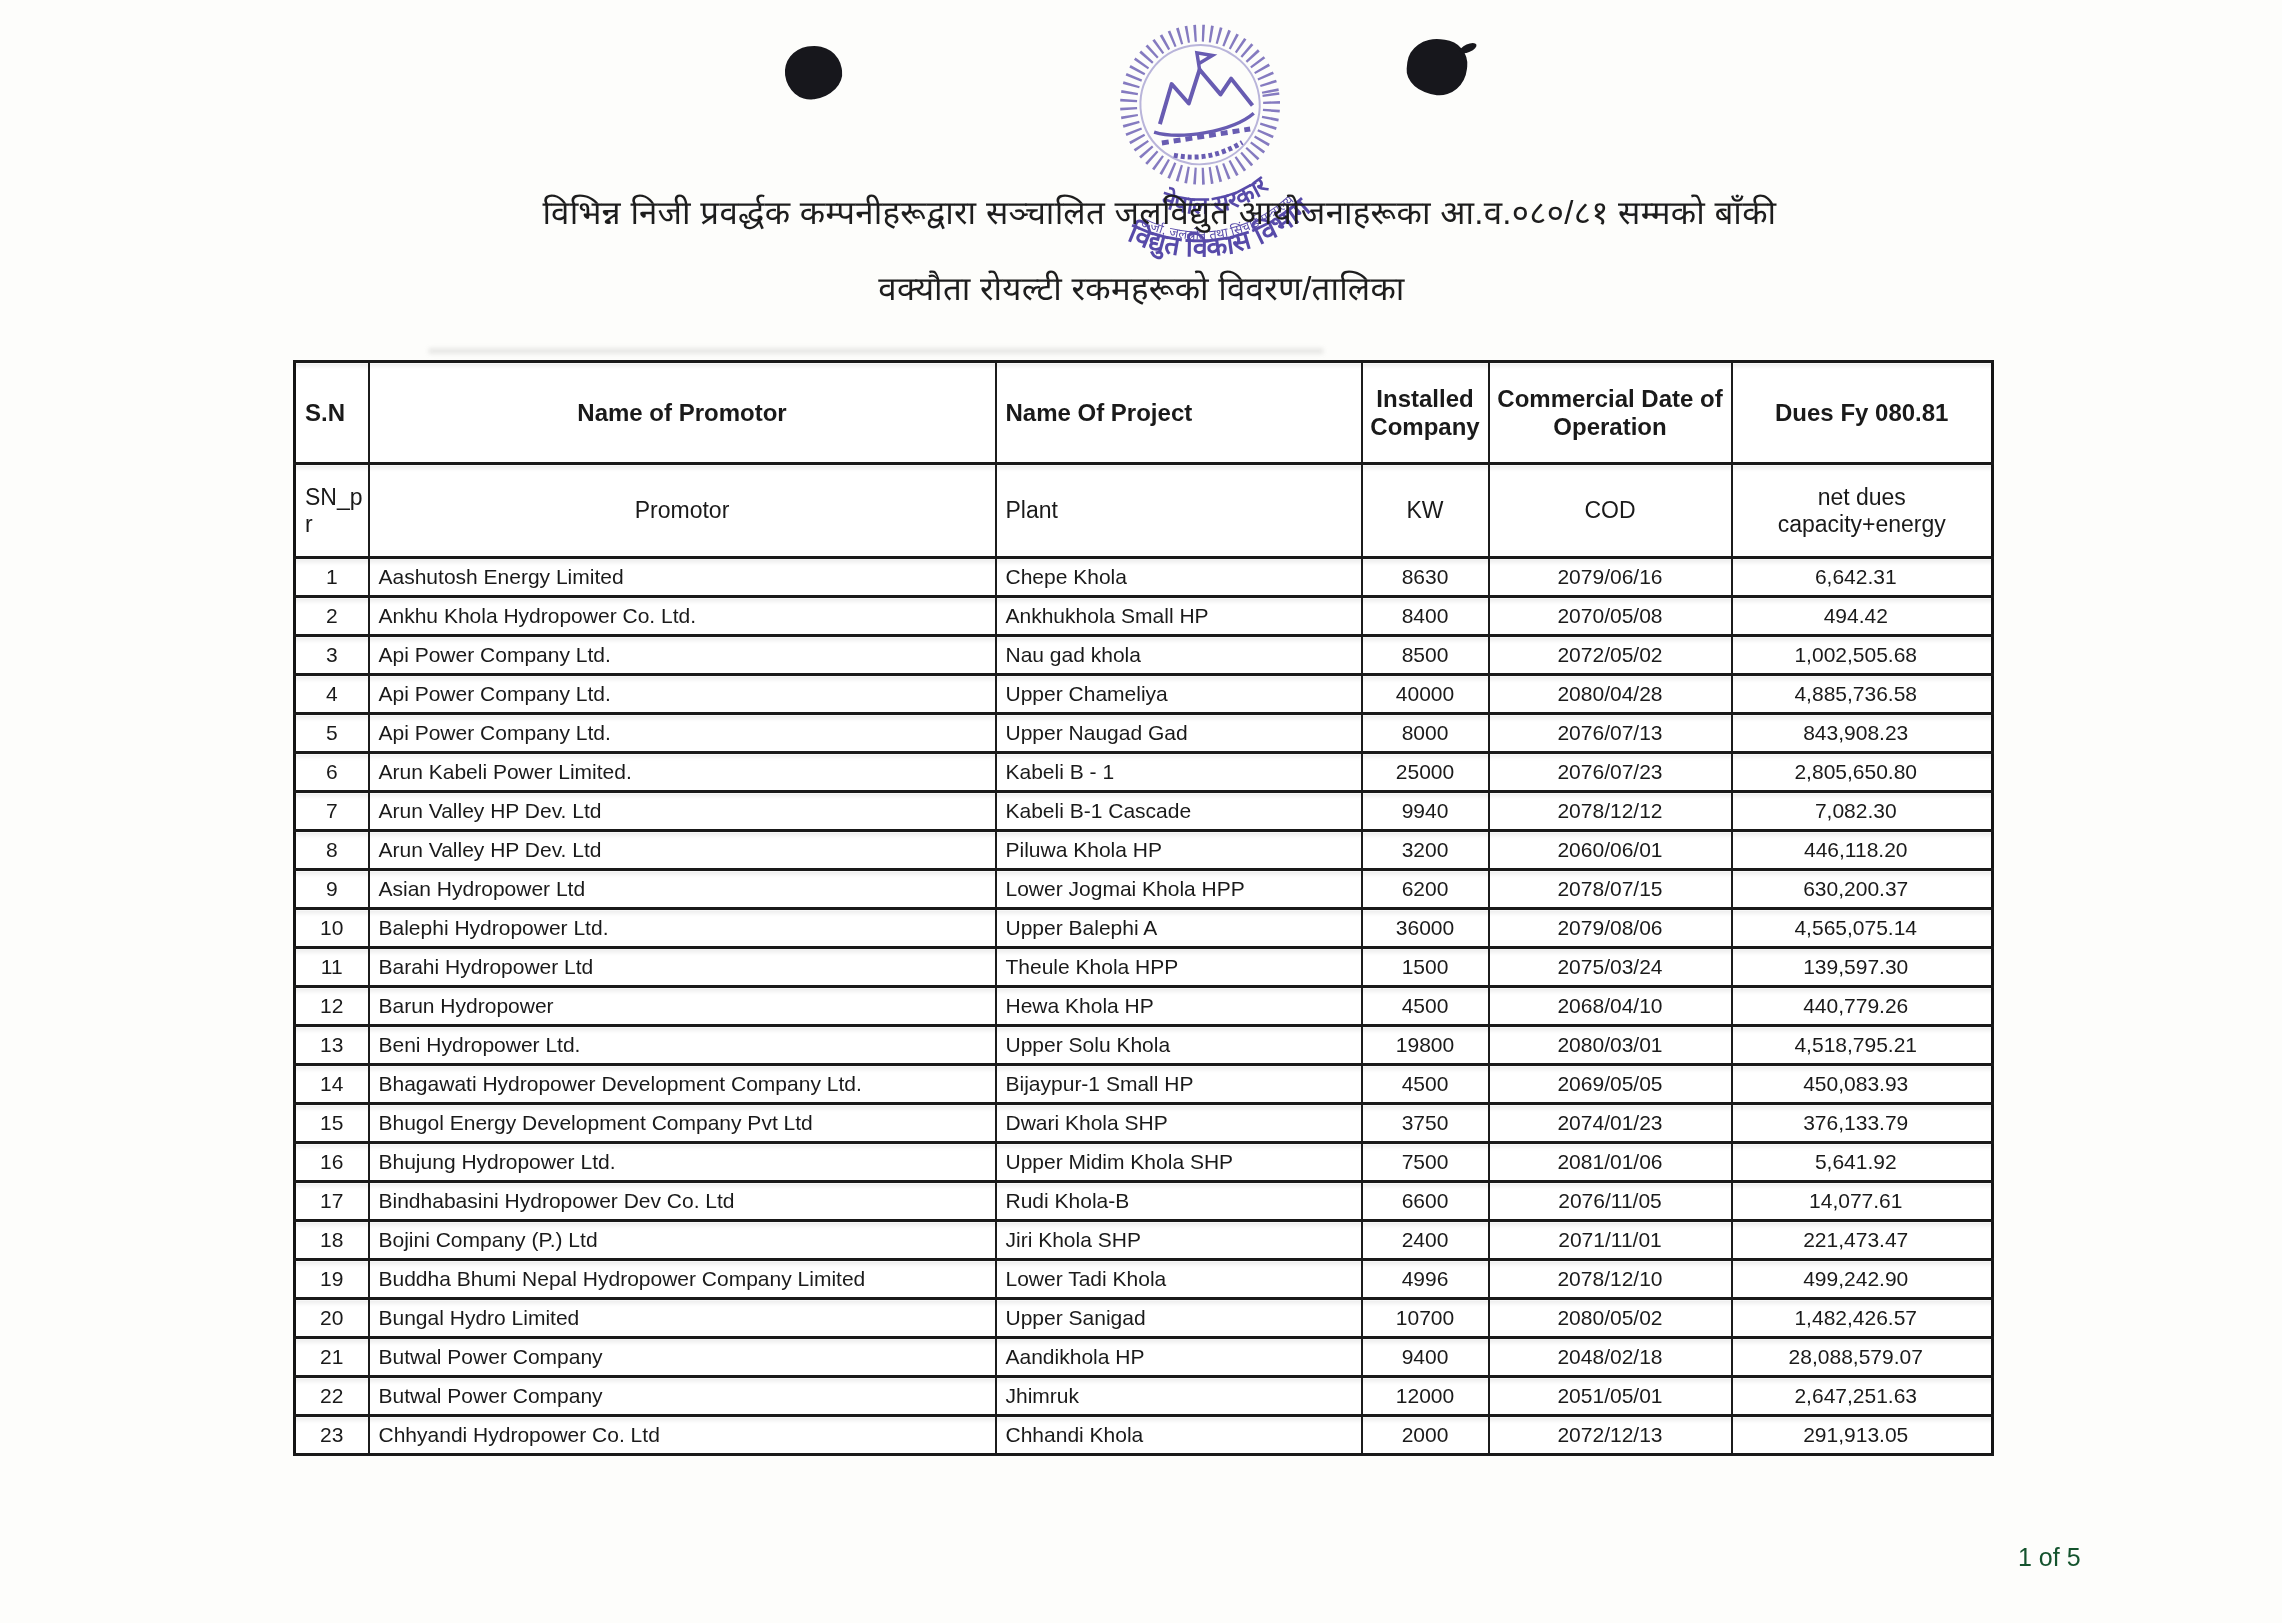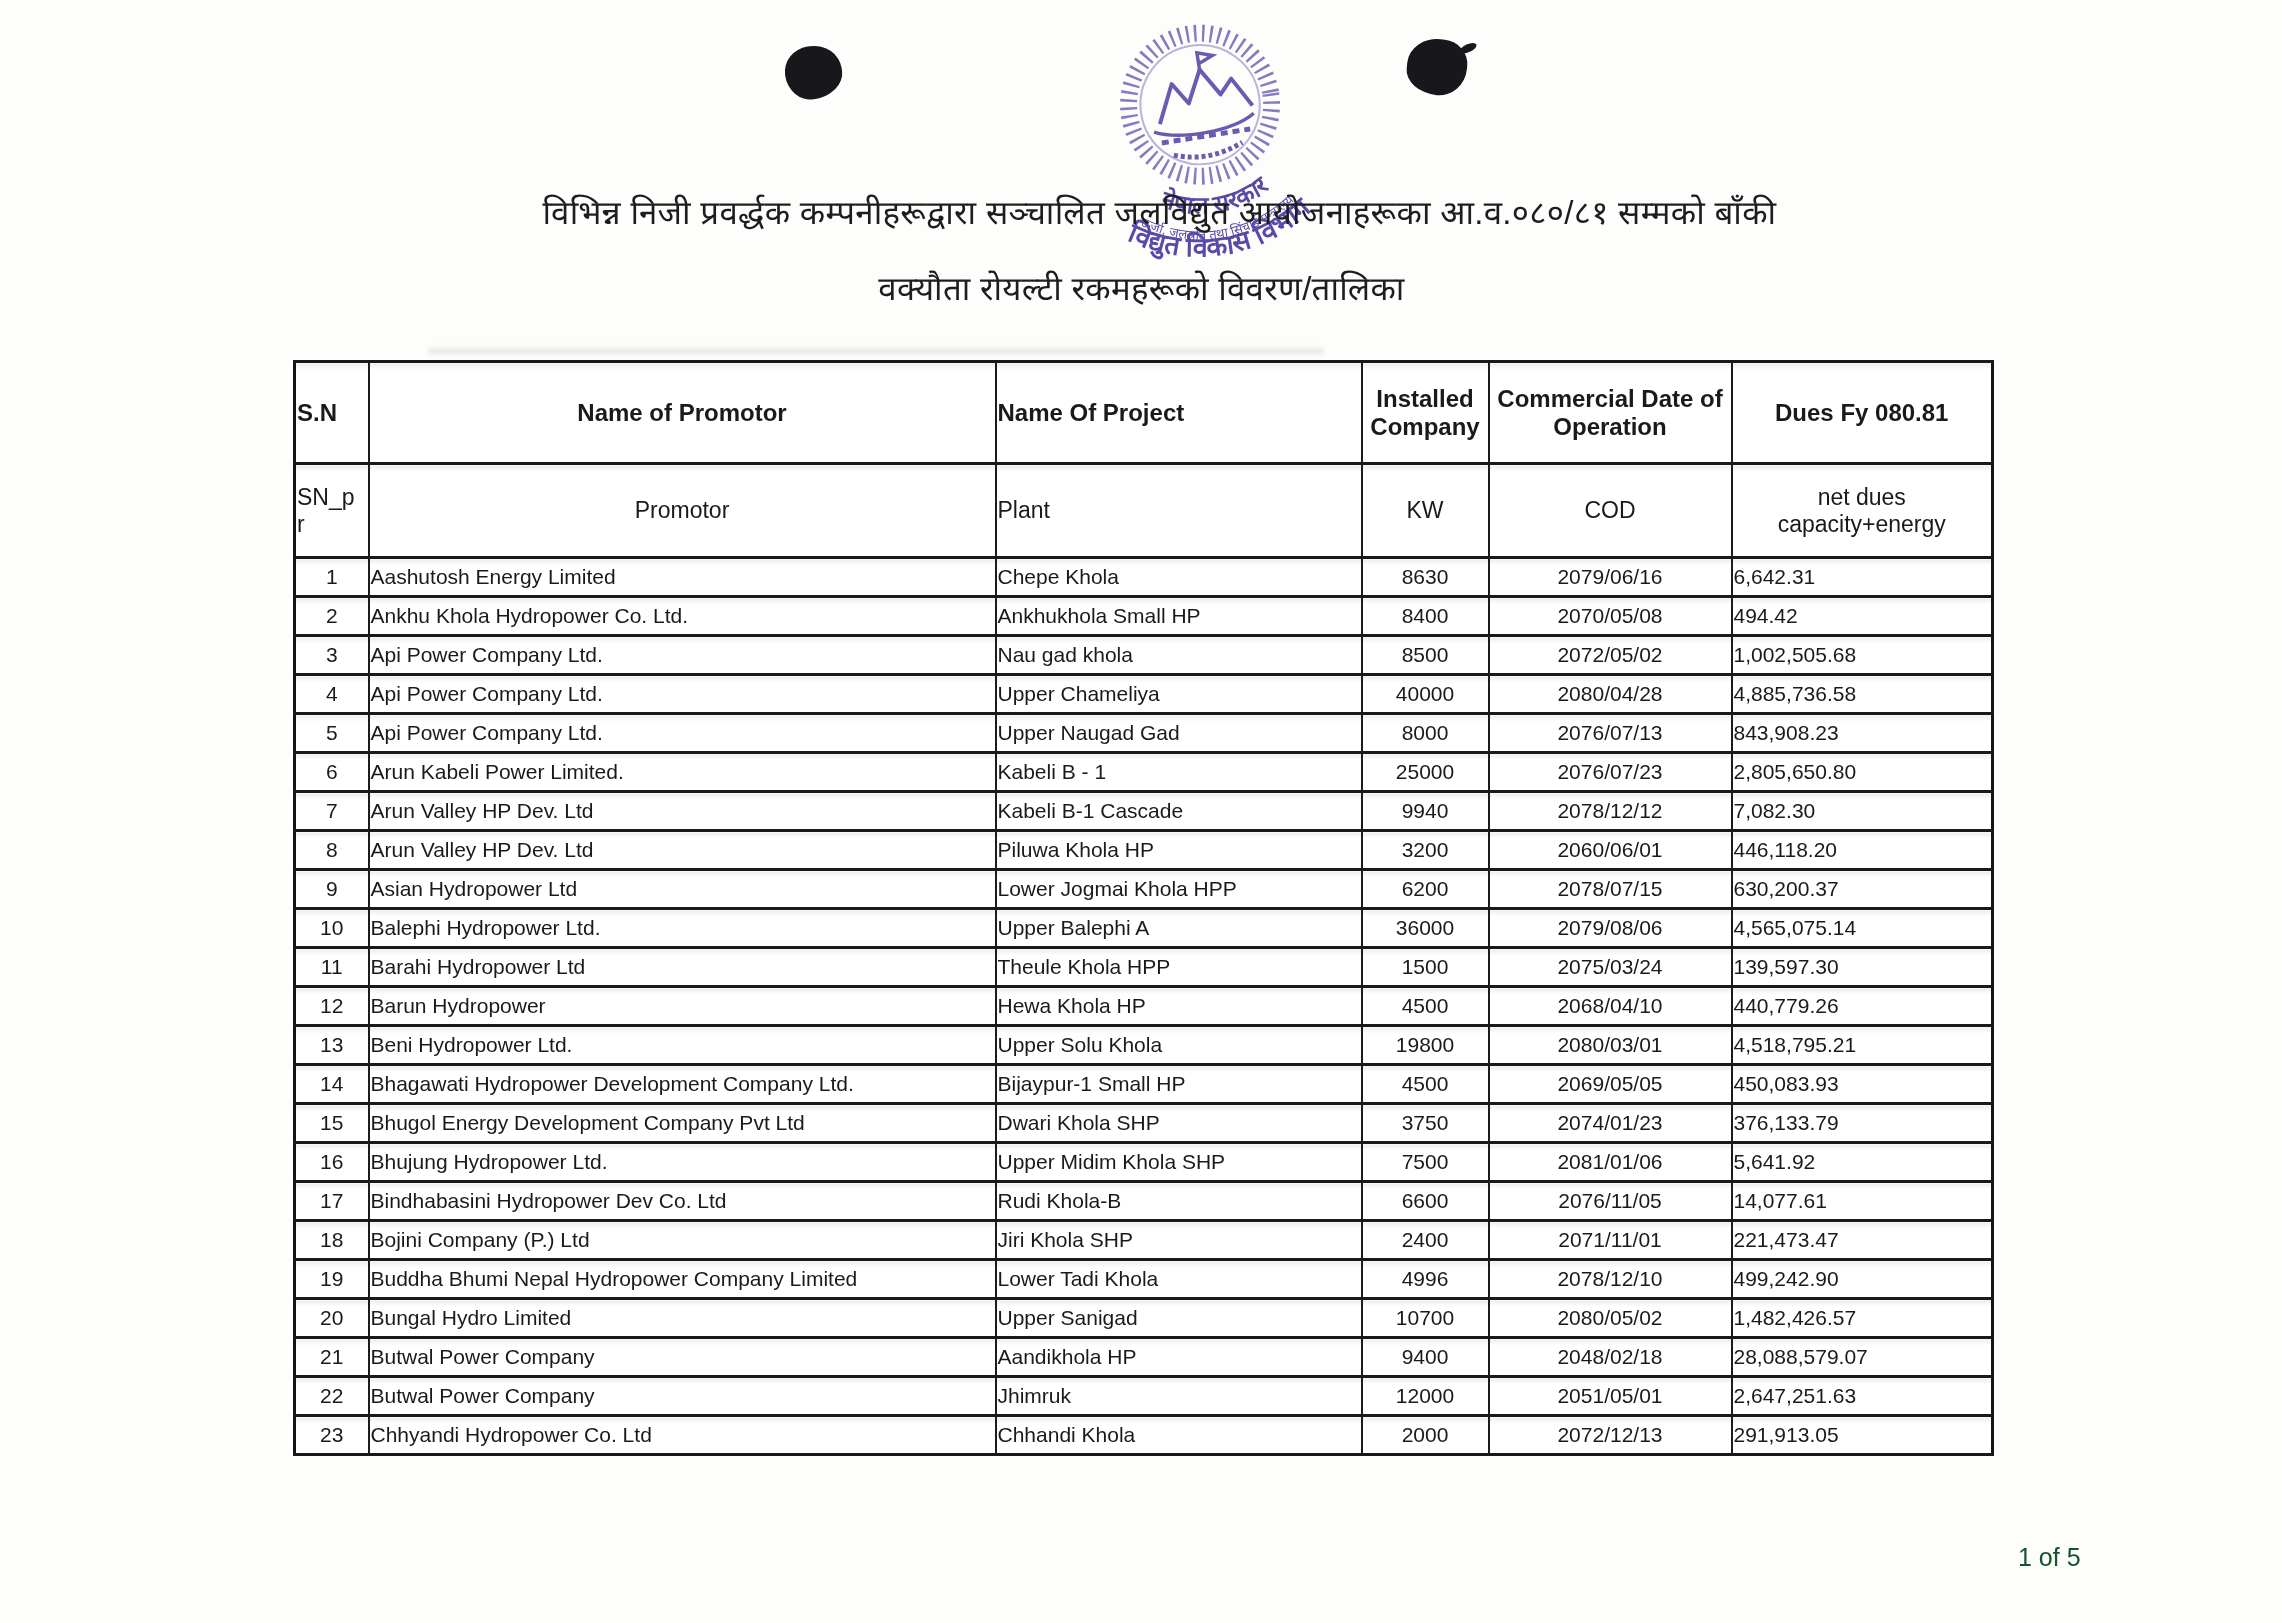--- a/index.html
+++ b/index.html
@@ -63,23 +63,23 @@
   }
   .doc-table { border: 3px solid #141414; }
 
   thead tr.h1 { height: 102px; }
   thead tr.h1 th { font-size: 24px; font-weight: bold; }
   thead tr.h2 { height: 94px; }
   thead tr.h2 th { font-size: 23px; font-weight: normal; }
   tbody tr { height: 39px; }
   tbody td { font-size: 21px; }
 
-  .al { text-align: left; padding-left: 1px; }
+  .al { text-align: left; padding-left: 9px; }
   .ac { text-align: center; }
-  .ar { text-align: left; padding-right: 13px; }
+  .ar { text-align: center; padding-right: 13px; }
   .wrap { white-space: pre-line; }
 
   .footer-page {
     position: absolute;
     left: 2018px;
     top: 1543px;
     font-size: 25px;
     color: #14532d;
   }
 

